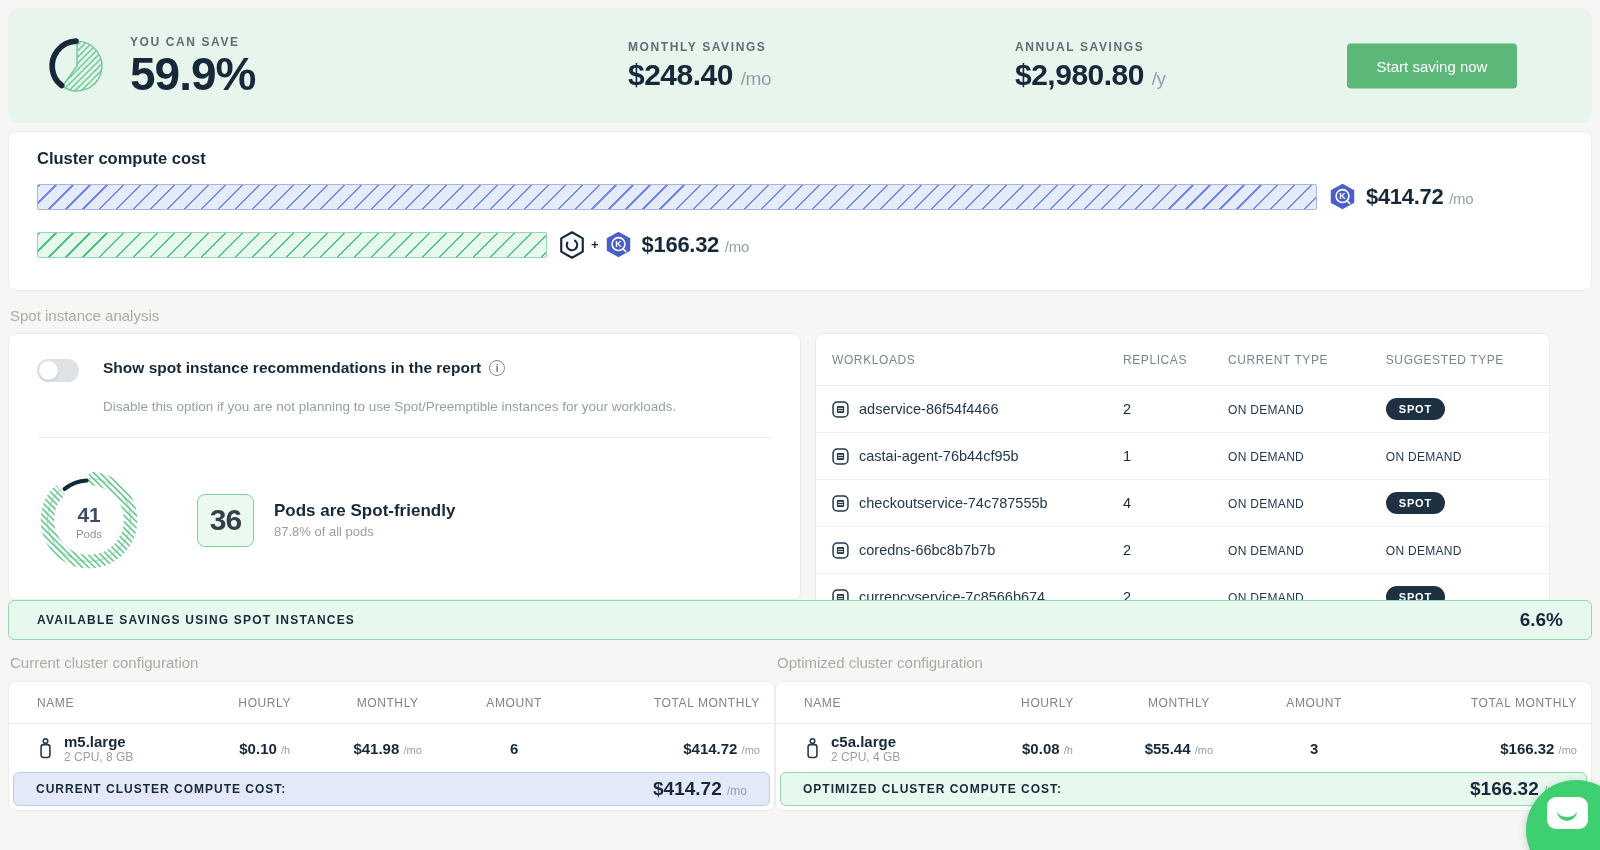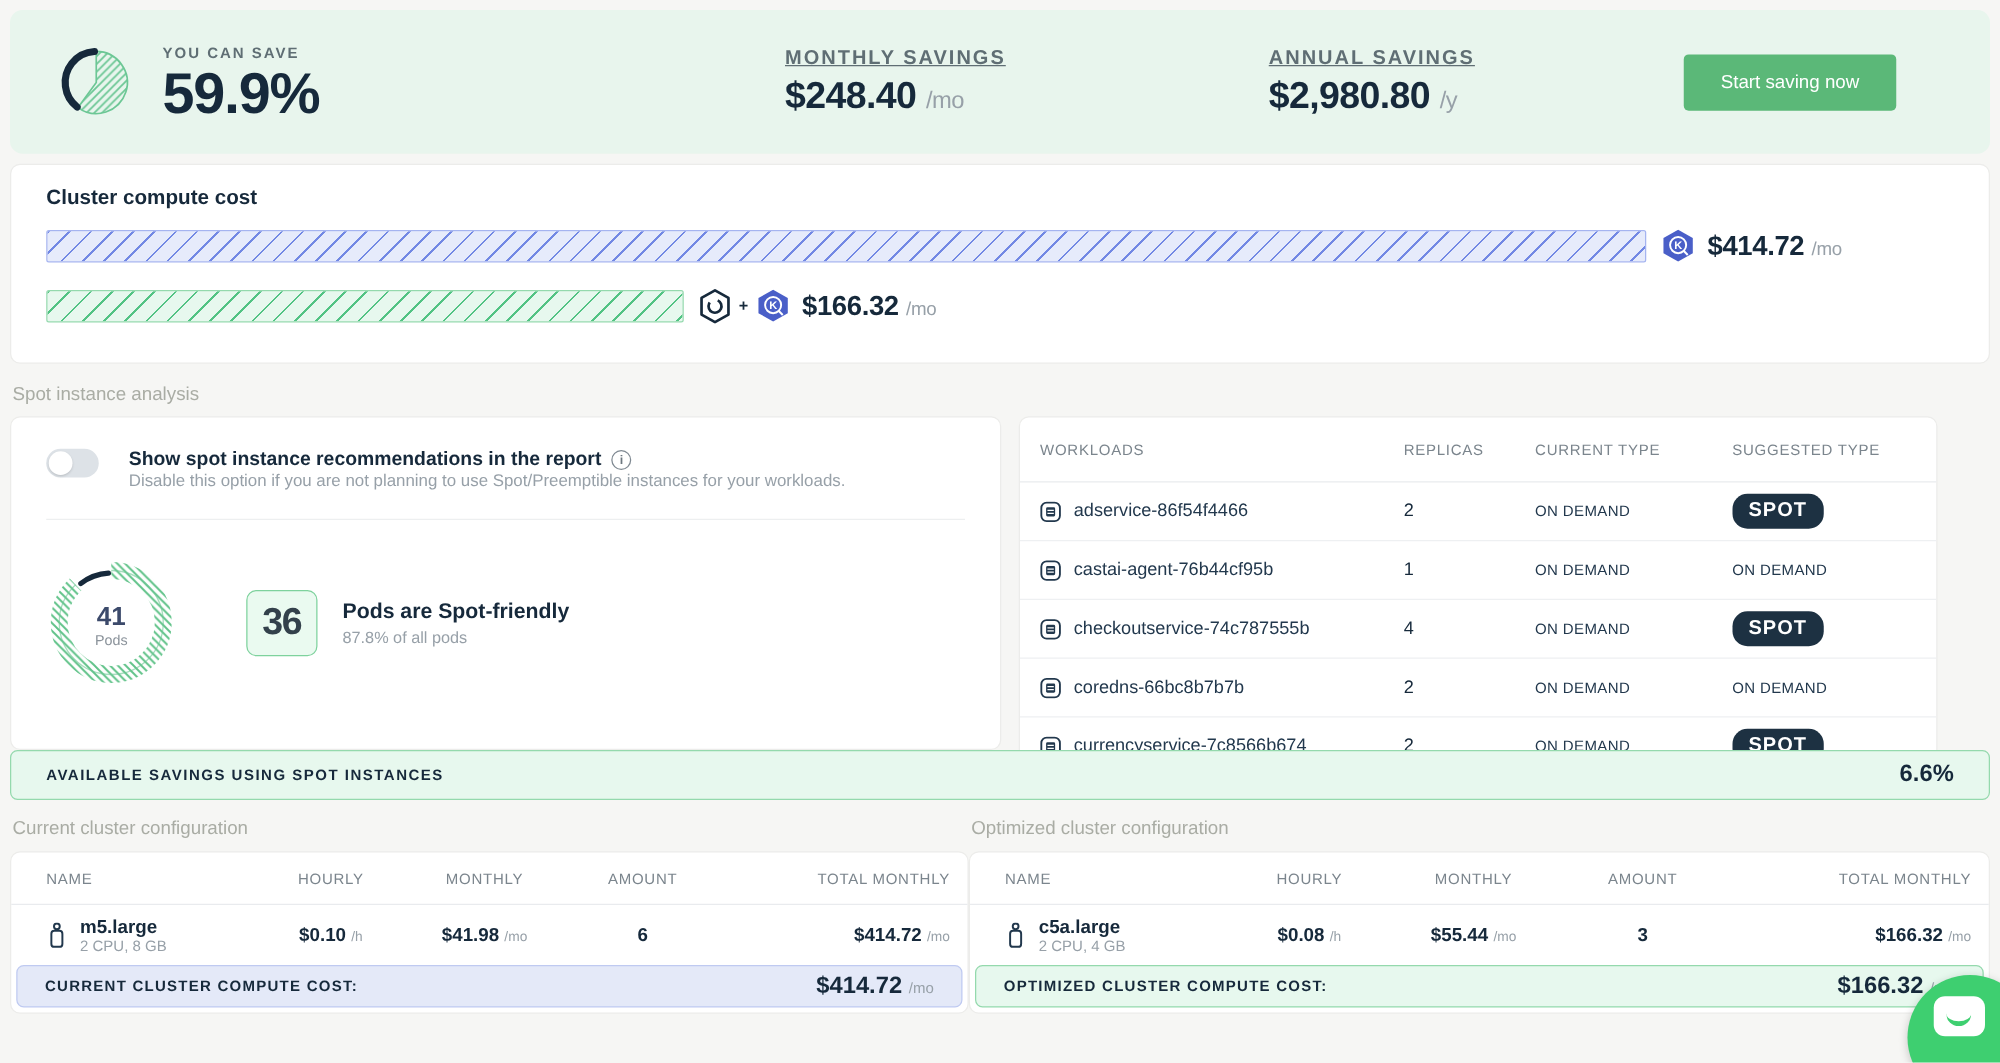--- a/index.html
+++ b/index.html
@@ -19,21 +19,21 @@
 
   
   .banner{position:relative;margin:8px 8px 0;height:115px;background:var(--green-bg);
     border-radius:10px;display:flex;align-items:center;padding:0 0 0 40px;}
   .banner .pie{margin-right:24px;flex:0 0 auto;}
   .save-label{font-size:12px;letter-spacing:1.6px;color:var(--label-gray);font-weight:600;margin-bottom:2px;}
   .save-value{font-size:46px;font-weight:bold;letter-spacing:-1px;line-height:1;}
   .metric{position:absolute;top:50%;transform:translateY(-50%);}
   .metric.monthly{left:620px;}
   .metric.annual{left:1007px;}
-  .metric-label{font-size:16px;letter-spacing:1.6px;color:var(--label-gray);font-weight:600;margin-bottom:4px;text-decoration:underline;}
+  .metric-label{font-size:12px;letter-spacing:1.6px;color:var(--label-gray);font-weight:600;margin-bottom:4px;}
   .metric-value{font-size:30px;font-weight:bold;letter-spacing:-0.5px;}
   .metric-value .unit{font-size:19px;}
   .cta{position:absolute;right:75px;top:50%;transform:translateY(-50%);width:170px;height:45px;
     background:var(--green);color:#fff;border:none;border-radius:4px;font-size:15px;
     font-family:"Liberation Sans",sans-serif;cursor:pointer;}
 
   
   .compute-card{margin:8px 8px 0;height:160px;padding:17px 28px;}
   .compute-title{font-size:16.5px;font-weight:bold;}
   .bar-row{display:flex;align-items:center;margin-top:15px;height:27px;}
@@ -57,21 +57,21 @@
   .spot-left{position:absolute;left:0;top:0;width:793px;bottom:40px;padding:25px 28px;z-index:1;}
   .toggle-row{display:flex;gap:24px;align-items:flex-start;}
   .toggle{flex:0 0 auto;width:42px;height:23px;border-radius:12px;background:#dde2e7;position:relative;cursor:pointer;}
   .toggle .knob{position:absolute;left:2px;top:2px;width:19px;height:19px;border-radius:50%;background:#fff;
     box-shadow:0 1px 2px rgba(0,0,0,.15);}
   .toggle-title-row{display:flex;align-items:center;gap:8px;}
   .toggle-title{font-size:15.5px;font-weight:bold;}
   .info-icon{width:16px;height:16px;border:1.4px solid #7f8992;border-radius:50%;display:inline-flex;
     align-items:center;justify-content:center;font-size:10px;color:#6d777f;font-weight:bold;cursor:pointer;}
   .info-icon::after{content:"i";}
-  .toggle-desc{font-size:13.5px;color:var(--text-gray);margin-top:0;}
+  .toggle-desc{font-size:13.5px;color:var(--text-gray);margin-top:22px;}
   .spot-divider{border:none;border-top:1px solid #edeff0;margin:23px 0 0;}
   .donut-row{display:flex;align-items:center;margin-top:30px;}
   .donut-row svg{flex:0 0 auto;}
   .count-box{margin-left:56px;width:57px;height:53px;border:1.5px solid #7ed29d;border-radius:8px;
     background:#eafaf0;display:flex;align-items:center;justify-content:center;
     font-size:30px;font-weight:bold;color:#33414b;letter-spacing:-1px;}
   .count-text{margin-left:20px;}
   .count-title{font-size:17px;font-weight:bold;}
   .count-sub{font-size:13px;color:var(--text-gray);margin-top:3px;}
 
@@ -80,21 +80,21 @@
     font-size:12px;color:#7b858d;letter-spacing:0.6px;}
   .wl-row{display:flex;align-items:center;height:47px;padding:0 16px;border-bottom:1px solid #eef0f2;cursor:pointer;}
   .wl-c1{width:41.5%;display:flex;align-items:center;gap:10px;}
   .wl-c2{width:15%;}
   .wl-c3{width:22.5%;}
   .wl-c4{width:21%;}
   .wl-name{font-size:14.5px;color:#22384d;}
   .wl-replicas{font-size:14.5px;}
   .wl-type{font-size:12px;letter-spacing:0.3px;color:#22384d;}
   .wl-suggested{font-size:12px;letter-spacing:0.3px;color:#22384d;}
-  .wl-suggested.pill{display:inline-block;background:var(--pill-navy);color:#fff;font-size:16px;font-weight:bold;
+  .wl-suggested.pill{display:inline-block;background:var(--pill-navy);color:#fff;font-size:11px;font-weight:bold;
     letter-spacing:0.8px;padding:5px 13px;border-radius:12px;}
 
   .savings-bar{position:absolute;left:0;right:0;bottom:0;height:40px;z-index:2;
     background:var(--green-bar-bg);border:1px solid var(--green-border);border-radius:6px;
     display:flex;align-items:center;padding:0 28px;}
   .savings-bar-label{font-size:12px;font-weight:bold;letter-spacing:1.2px;}
   .savings-bar-value{margin-left:auto;font-size:19px;font-weight:bold;}
 
   
   .configs{margin:14px 8px 0;display:flex;}

